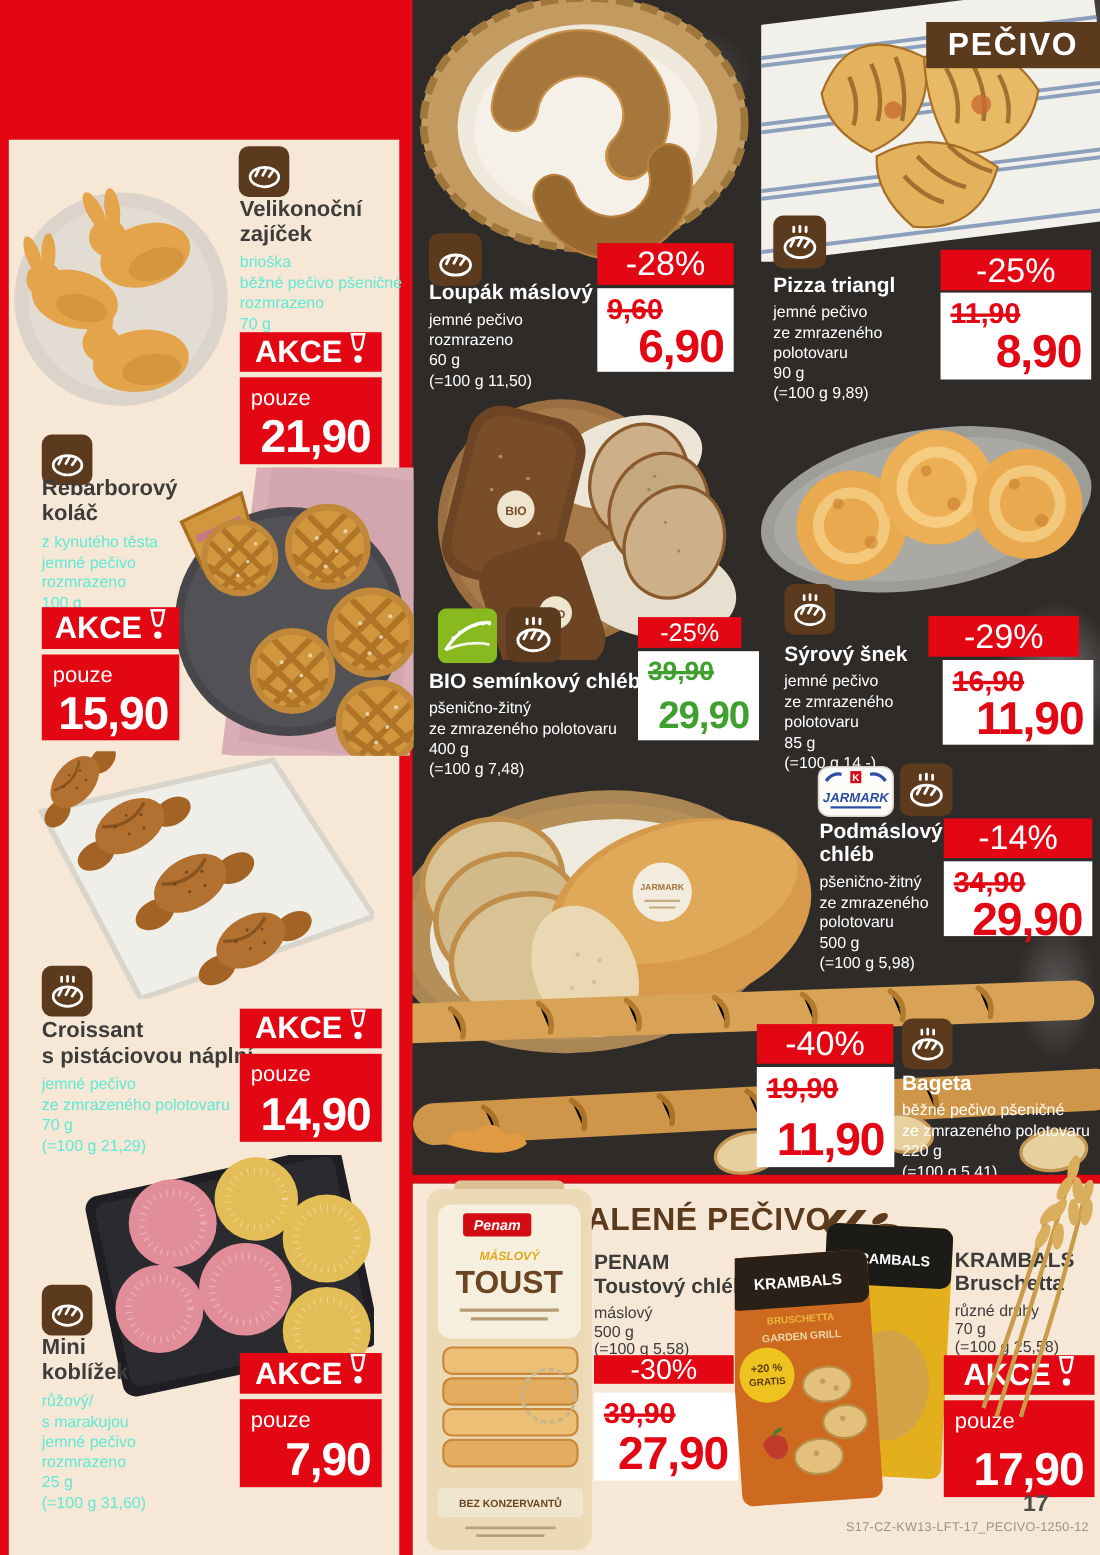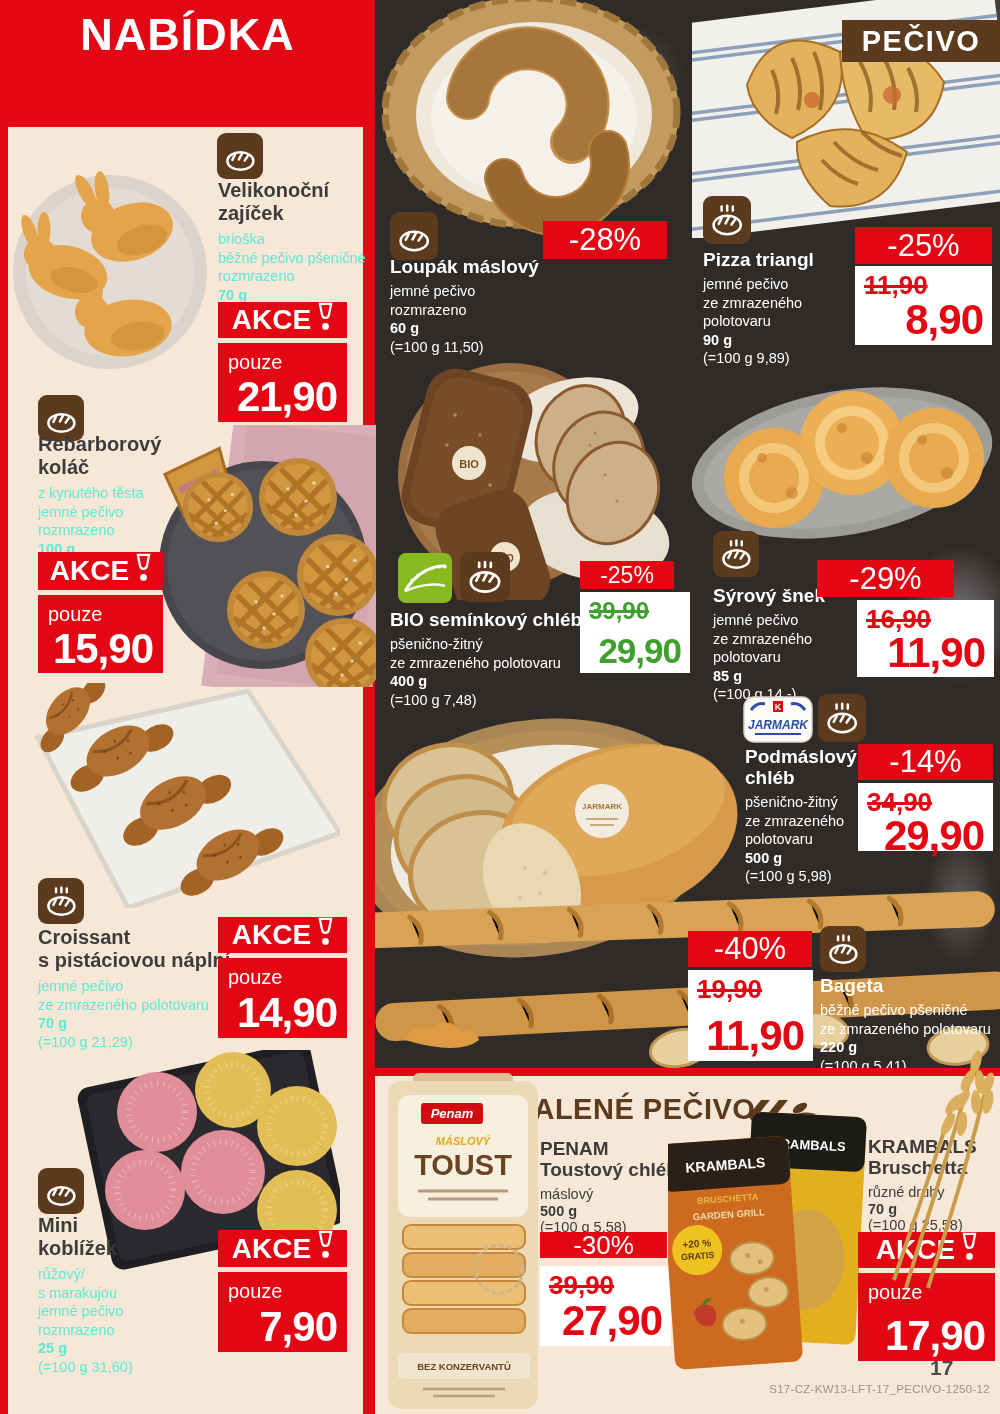--- a/index.html
+++ b/index.html
@@ -14,21 +14,21 @@
   .banner{left:0;top:10px;width:375px;text-align:center;color:#fff;font-weight:bold}
   .banner .l1{font-size:45px;line-height:50px;letter-spacing:1px}
   .banner .l2{font-size:72px;line-height:62px;letter-spacing:1px}
   .category{left:842px;top:20px;width:158px;height:42px;background:#5b3a1d;color:#fff;font-weight:bold;
     font-size:29px;display:flex;align-items:center;justify-content:center;letter-spacing:1.5px}
   .bicon{background:#5b3a1d;border-radius:9px;display:flex;align-items:center;justify-content:center}
   .lname{font-weight:bold;font-size:20px;line-height:23px;color:#3d3c3a;white-space:nowrap}
   .ldet{font-size:14.5px;line-height:18.5px;color:#5eead4;white-space:nowrap}
   .dname{font-weight:bold;font-size:19px;line-height:21px;color:#fff;white-space:nowrap}
   .ddet{font-size:14.5px;line-height:18.5px;color:#fff;white-space:nowrap}
-  .bold{font-weight:bold}
+  .bold{font-weight:normal}
   .mt{margin-top:5px}
   .disc{background:#e30613;color:#fff;font-weight:normal;display:flex;align-items:center;justify-content:center;font-size:31px}
   .pbox{background:#fff;padding:5px 9px;display:flex;flex-direction:column;justify-content:space-between}
   .pbox .old{color:#e30613;font-weight:bold;font-size:26px;line-height:28px;text-decoration:line-through;text-decoration-thickness:3px;align-self:flex-start}
   .pbox .new{color:#e30613;font-weight:bold;font-size:42px;line-height:40px;align-self:flex-end;letter-spacing:-1px}
   .pbox.green .old,.pbox.green .new{color:#3f9f2f}
   .akceh{background:#e30613;color:#fff;display:flex;align-items:center;justify-content:center;gap:7px;font-weight:bold;font-size:28px}
   .akceb{background:#e30613;color:#fff;padding:5px 10px;display:flex;flex-direction:column;justify-content:space-between}
   .akceb .pz{font-weight:normal;font-size:20px;line-height:29px}
   .akceb .val{font-weight:bold;font-size:42px;line-height:40px;align-self:flex-end;letter-spacing:-1px}
@@ -92,20 +92,24 @@
       </svg>
     </div>
   <div class="abs" style="left:390px;top:256px">
     <div class="dname">Loupák máslový</div>
     <div class="ddet mt">jemné pečivo</div>
     <div class="ddet">rozmrazeno</div>
     <div class="ddet bold">60 g</div>
     <div class="ddet">(=100 g 11,50)</div>
   </div>
   <div class="disc abs" style="left:543px;top:221px;width:124px;height:38px">-28%</div>
+  <div class="pbox abs" style="left:543px;top:262px;width:124px;height:76px">
+    <span class="old">9,60</span>
+    <span class="new">6,90</span>
+  </div>
 
   <div class="bicon abs steam" style="left:703px;top:196px;width:48px;height:48px">
       <svg viewBox="0 0 48 48" width="80%" height="80%">
         <g fill="none" stroke="#fff" stroke-width="3.2" stroke-linecap="round">
           <path d="M17 7v5M24 6v6M31 7v5"></path>
           <ellipse cx="24" cy="30" rx="17" ry="11.5"></ellipse>
           <path d="M17 21.5l-3.5 7M26 20.5l-4 7.5M34 23l-4.5 6.5"></path>
         </g>
       </svg>
     </div>
@@ -221,21 +225,21 @@
       </svg>
     </div>
   <div class="abs" style="left:713px;top:585px">
     <div class="dname">Sýrový šnek</div>
     <div class="ddet mt">jemné pečivo</div>
     <div class="ddet">ze zmrazeného</div>
     <div class="ddet">polotovaru</div>
     <div class="ddet bold">85 g</div>
     <div class="ddet">(=100 g 14,-)</div>
   </div>
-  <div class="disc abs" style="left:817px;top:560px;width:137px;height:37px">-29%</div>
+  <div class="disc abs" style="left:844px;top:560px;width:137px;height:37px">-29%</div>
   <div class="pbox abs" style="left:857px;top:600px;width:137px;height:77px">
     <span class="old">16,90</span>
     <span class="new">11,90</span>
   </div>
 
   <svg class="abs" style="left:350px;top:683px" width="400" height="330" viewBox="0 0 400 330">
     <ellipse cx="185" cy="155" rx="180" ry="118" fill="#ab8655" transform="rotate(-8 185 155)"></ellipse>
     <ellipse cx="185" cy="155" rx="168" ry="106" fill="#b69158" transform="rotate(-8 185 155)" opacity=".8"></ellipse>
     <ellipse cx="190" cy="158" rx="150" ry="95" fill="#eeeae0" transform="rotate(-8 190 158)"></ellipse>
     <g stroke="#bf8e4a" stroke-width="5">
@@ -456,21 +460,20 @@
       <ellipse cx="60" cy="84" rx="5" ry="12" transform="rotate(28 60 84)"></ellipse>
       <ellipse cx="74" cy="84" rx="5" ry="12" transform="rotate(8 74 84)"></ellipse>
     </g>
   </svg>
 
   <div class="abs footer-num" style="left:930px;top:1356px;width:58px;text-align:left">17</div>
   <div class="abs footer-code" style="left:600px;top:1383px;width:390px;text-align:right">S17-CZ-KW13-LFT-17_PECIVO-1250-12</div>
 
   <div class="abs left-red"></div>
   <div class="abs banner">
-    <div class="l1">NABÍDKA</div>
   </div>
   <div class="abs left-panel"></div>
 
   <svg class="abs" style="left:10px;top:140px" width="205" height="250" viewBox="0 0 205 250">
     <circle cx="100" cy="132" r="97" fill="#dcd4ca"></circle>
     <circle cx="100" cy="132" r="84" fill="#e3dcd3"></circle>
     <g fill="#e3a44c">
       <ellipse cx="122" cy="92" rx="42" ry="28" transform="rotate(-18 122 92)"></ellipse>
       <circle cx="88" cy="76" r="17"></circle>
       <ellipse cx="76" cy="52" rx="7" ry="19" transform="rotate(-28 76 52)"></ellipse>

